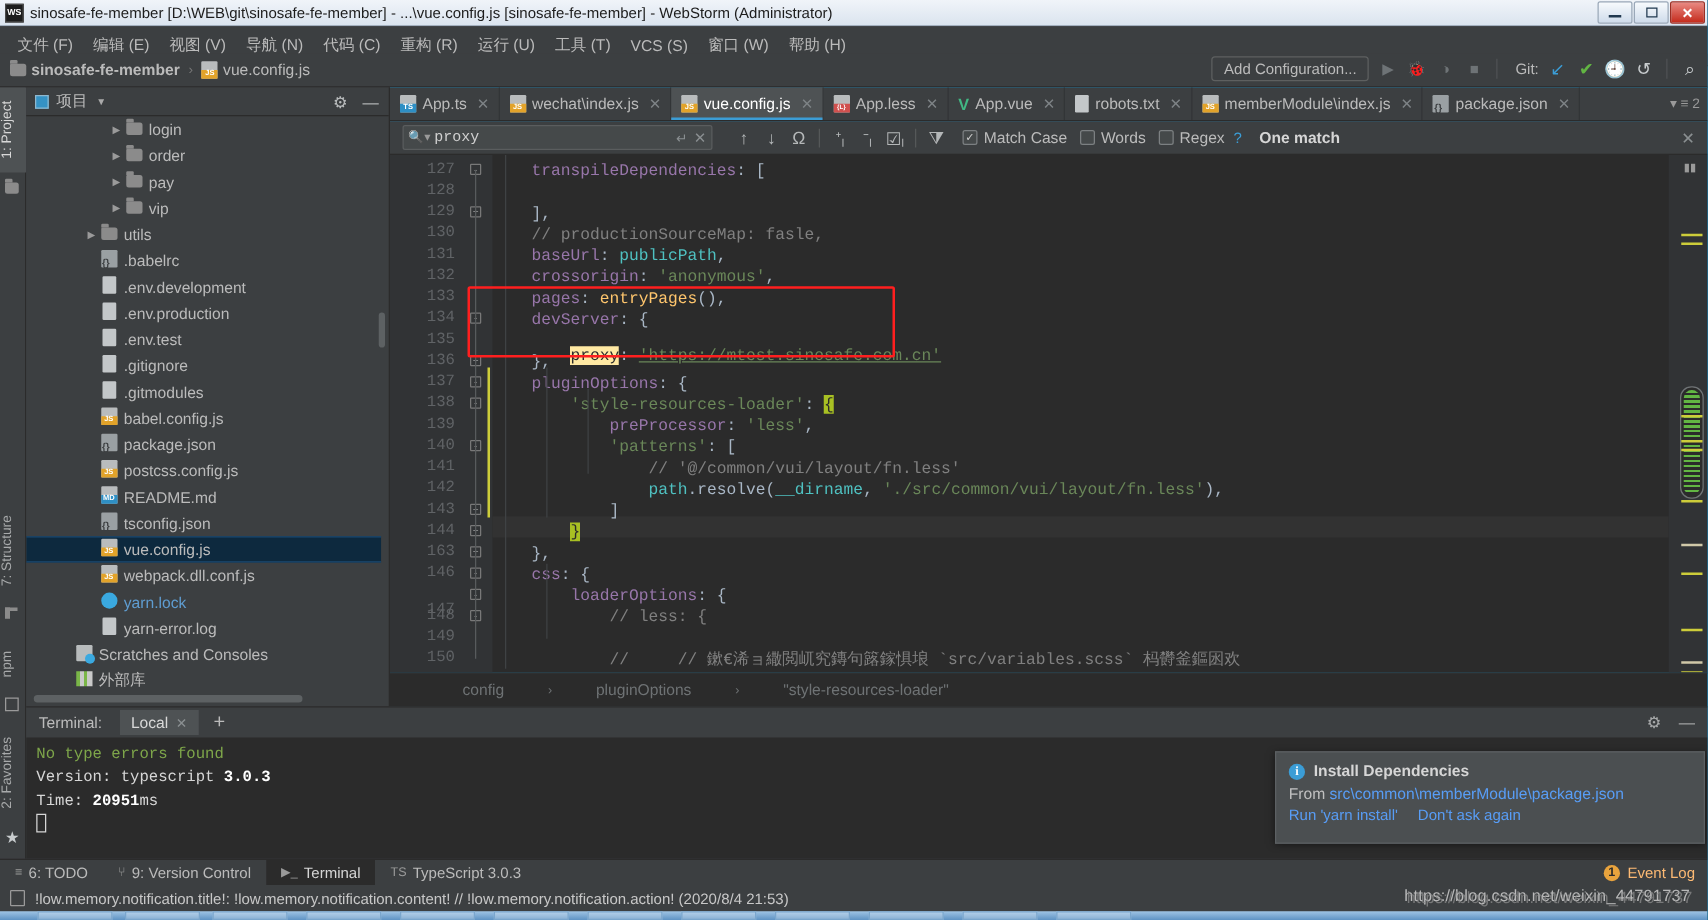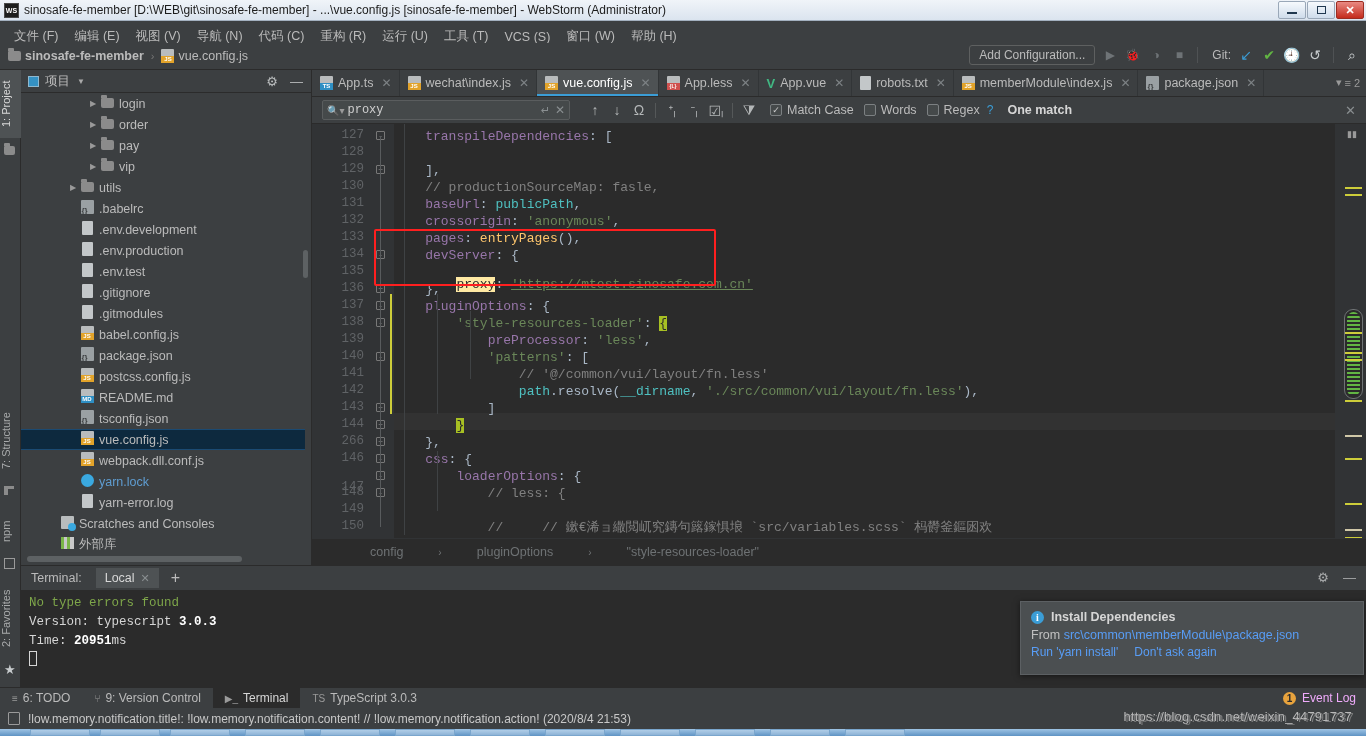--- a/index.html
+++ b/index.html
@@ -582,21 +582,21 @@
           <div class="ln" style="top: 140px;">135</div>
           <div class="ln" style="top: 157px;">136</div>
           <div class="ln" style="top: 174px;">137</div>
           <div class="ln" style="top: 191px;">138</div>
           <div class="ln" style="top: 208px;">139</div>
           <div class="ln" style="top: 225px;">140</div>
           <div class="ln" style="top: 242px;">141</div>
           <div class="ln" style="top: 259px;">142</div>
           <div class="ln" style="top: 276px;">143</div>
           <div class="ln" style="top: 293px;">144</div>
-          <div class="ln" style="top: 310px;">266</div>
+          <div class="ln" style="top: 310px;">163</div>
           <div class="ln" style="top: 327px;">146</div>
           <div class="ln" style="top: 356px;">147</div>
           <div class="ln" style="top: 361px;">148</div>
           <div class="ln" style="top: 378px;">149</div>
           <div class="ln" style="top: 395px;">150</div>
         </div>
       <div class="foldcol" id="foldcol">
           <div class="fold" style="top: 7px; left: 4px;">-</div>
           <div class="fold" style="top: 41px; left: 4px;">+</div>
           <div class="fold" style="top: 126px; left: 4px;">-</div>
@@ -725,21 +725,21 @@
       <div class="sbitem active">
         <span style="font-size:10px;color:#9a9a9a">▶_</span>
         <span>Terminal</span>
       </div>
       <div class="sbitem">
         <span style="font-size:10px;color:#9a9a9a">TS</span>
         <span>TypeScript 3.0.3</span>
       </div>
       <div class="sbright">
       <span class="ebadge">1</span>
-      <span style="font-size:12px;color:#f0abfc;">Event Log</span>
+      <span style="font-size:12px;color:#fdba74;">Event Log</span>
     </div>
   </div>
 
   <div class="msgbar">
     <span class="mico"></span>
     <span class="msgtext">!low.memory.notification.title!: !low.memory.notification.content! // !low.memory.notification.action! (2020/8/4 21:53)</span>
   </div>
   <div class="watermark">
     <span class="g">https://blog.csdn.net/weixin_44791737</span>
     <span>https://blog.csdn.net/weixin_44791737</span>

